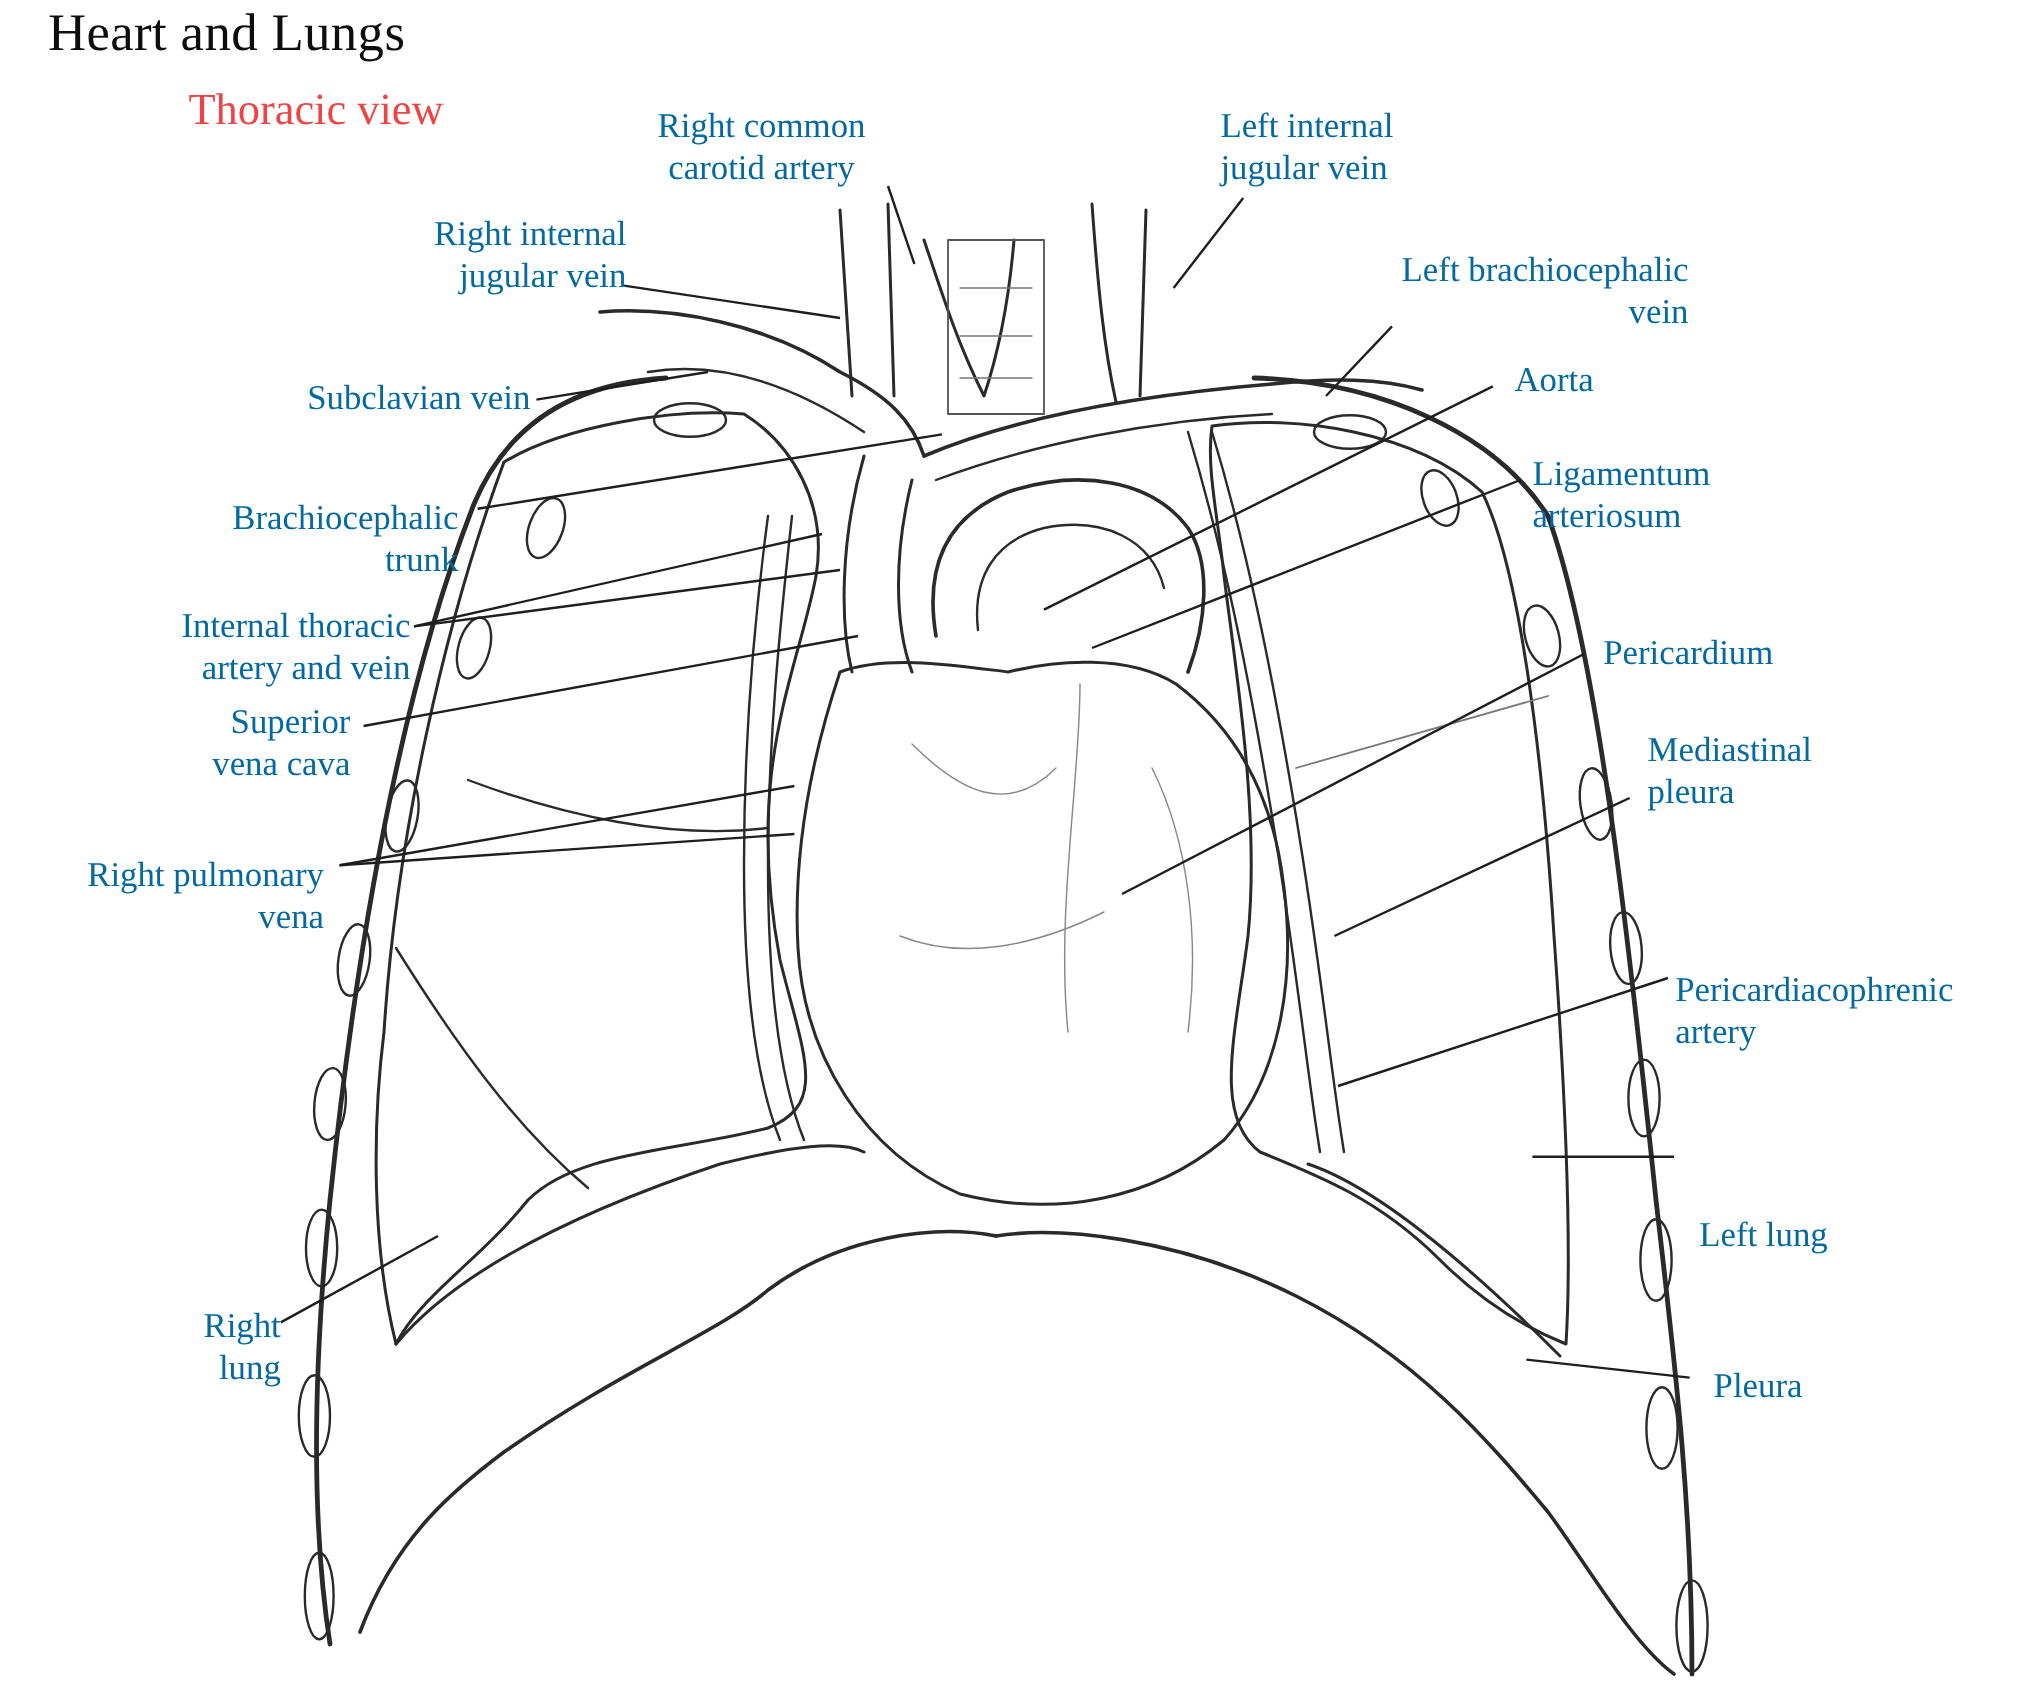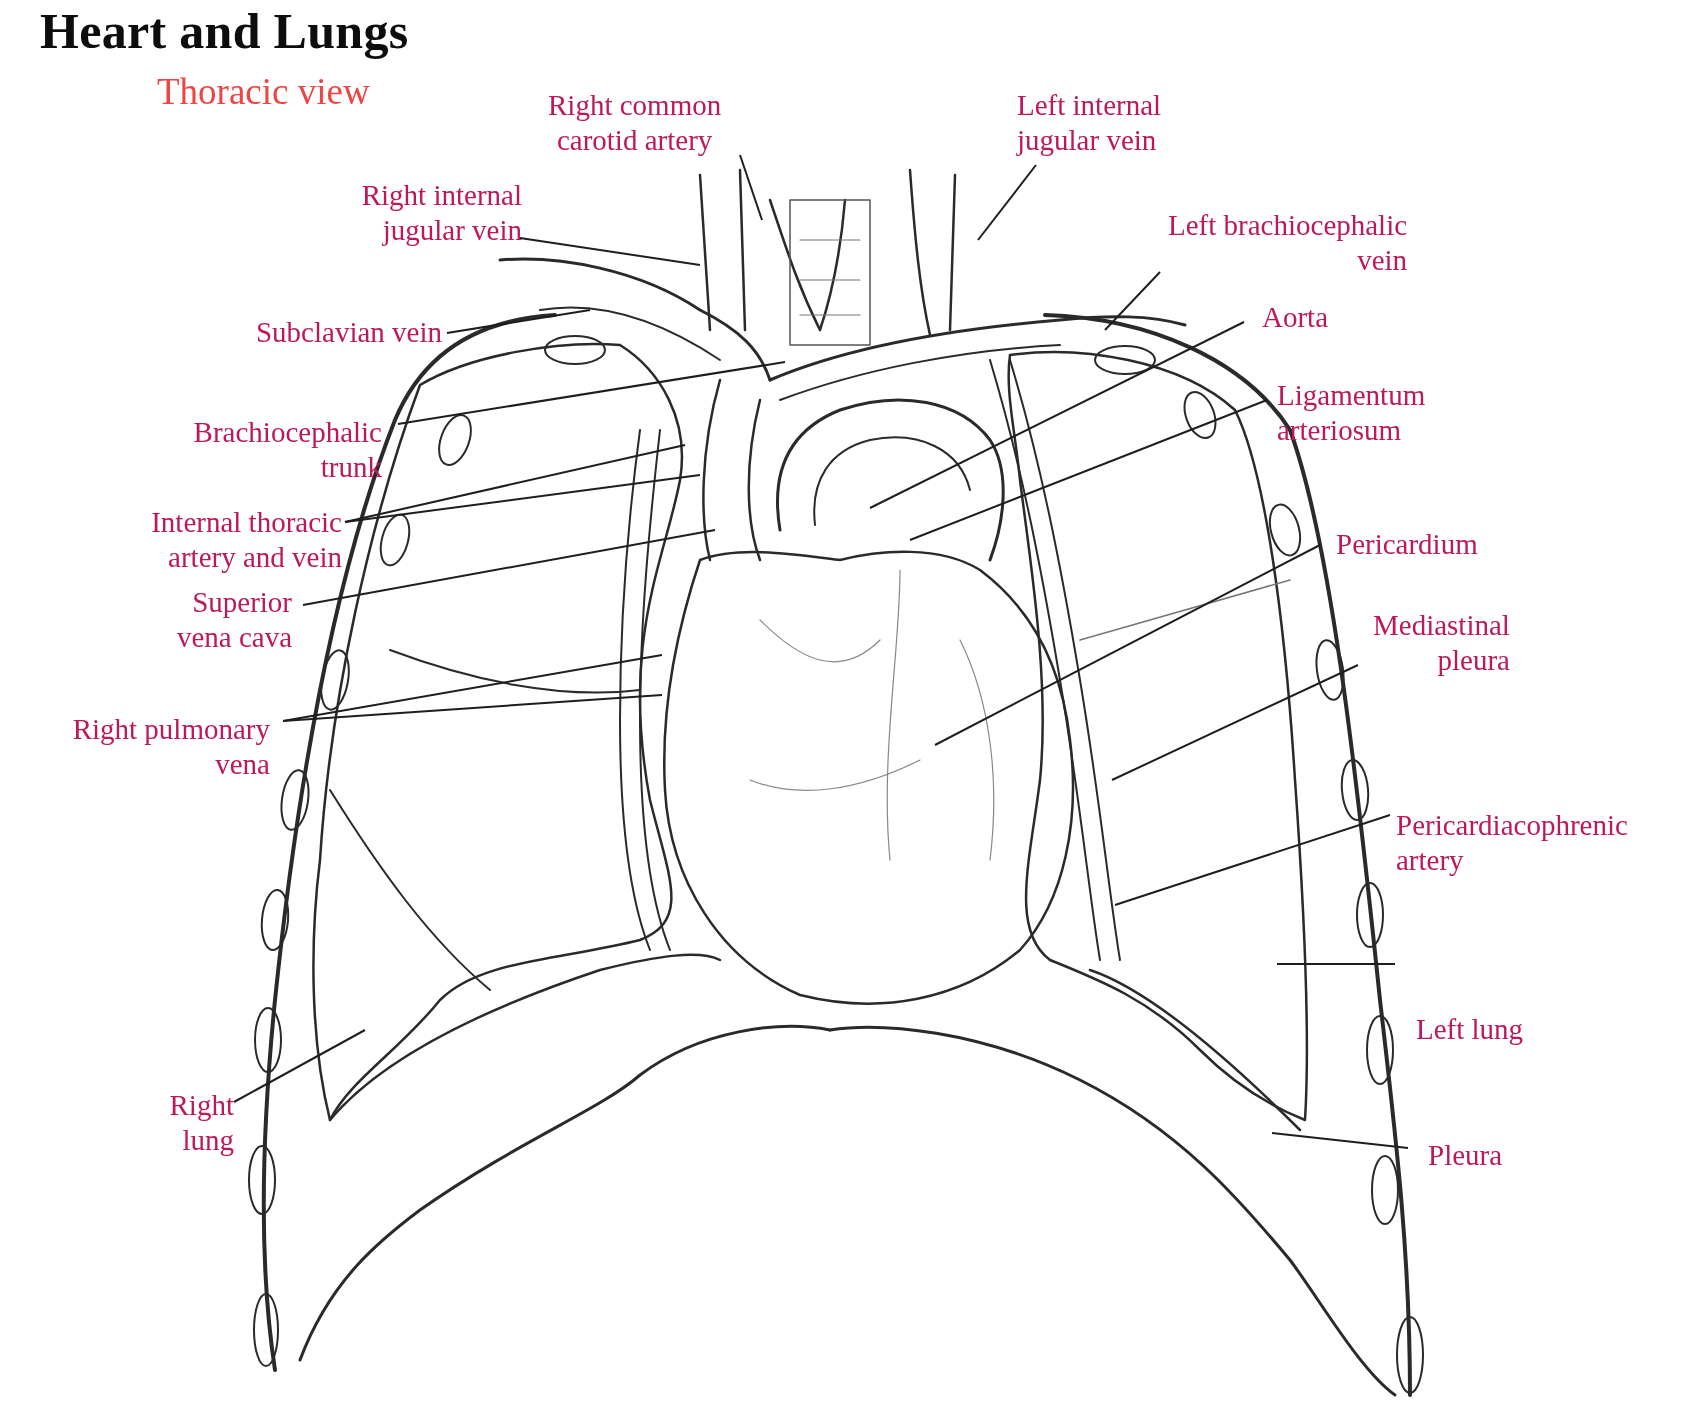--- a/index.html
+++ b/index.html
@@ -1,22 +1,22 @@
 <!DOCTYPE html>
 <html><head>
 <meta charset="utf-8">
 <style>
   html, body { margin: 0; padding: 0; background: #ffffff; }
   body { width: 1690px; height: 1412px; position: relative; overflow: hidden;
          font-family: "Liberation Serif", "DejaVu Serif", serif; color: #1a1a1a; }
-  .title { position: absolute; left: 40px; top: 2px; font-size: 50px; font-weight: bold;
+  .title { position: absolute; left: 40px; top: 2px; font-size: 44px; font-weight: normal;
            letter-spacing: 0.3px; color: #0d0d0d; }
   .subtitle { position: absolute; left: 157px; top: 70px; font-size: 37px; color: #ef4444; }
   svg.art { position: absolute; left: 0; top: 0; }
-  .lbl { position: absolute; font-size: 29px; line-height: 35px; color: #be185d; white-space: nowrap; }
+  .lbl { position: absolute; font-size: 29px; line-height: 35px; color: #0369a1; white-space: nowrap; }
   .r { text-align: right; }
   .c { text-align: center; }
   .l { text-align: left; }
 </style>
 </head>
 <body>
 
 <div class="title">Heart and Lungs</div>
 <div class="subtitle">Thoracic view</div>
 
@@ -138,21 +138,21 @@
   <div>Internal thoracic</div>
   <div>artery and vein</div>
 </div>
 <div class="lbl l" style="left:1336px; top:527px;">
   <div>Pericardium</div>
 </div>
 <div class="lbl r" style="left:130px; top:585px; width:162px;">
   <div>Superior</div>
   <div>vena cava</div>
 </div>
-<div class="lbl l" style="left:1373px; top:608px;text-align:right;">
+<div class="lbl l" style="left:1373px; top:608px;">
   <div>Mediastinal</div>
   <div>pleura</div>
 </div>
 <div class="lbl r" style="left:18px; top:712px; width:252px;">
   <div>Right pulmonary</div>
   <div>vena</div>
 </div>
 <div class="lbl l" style="left:1396px; top:768px;margin-top:40px;">
   <div>Pericardiacophrenic</div>
   <div>artery</div>

